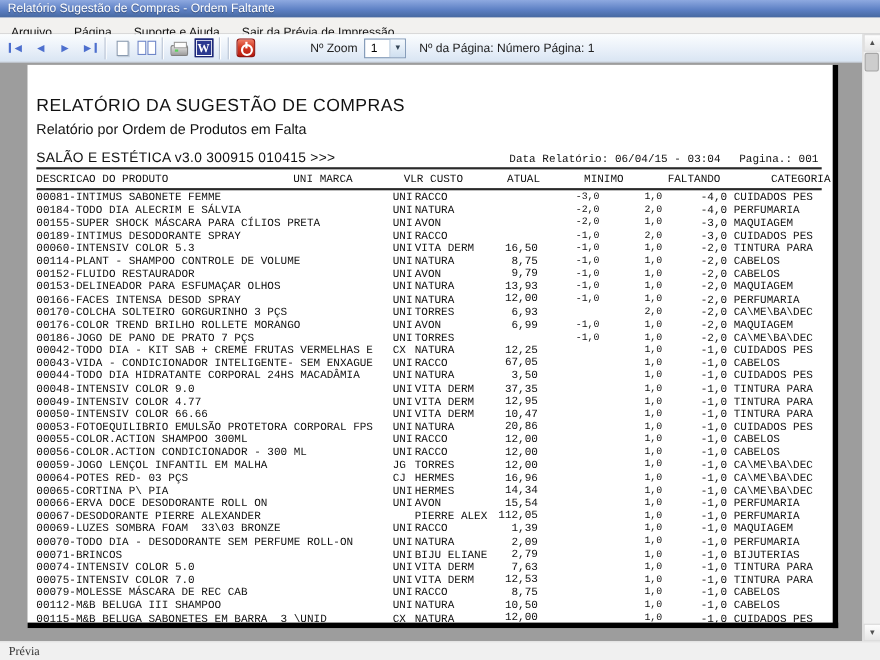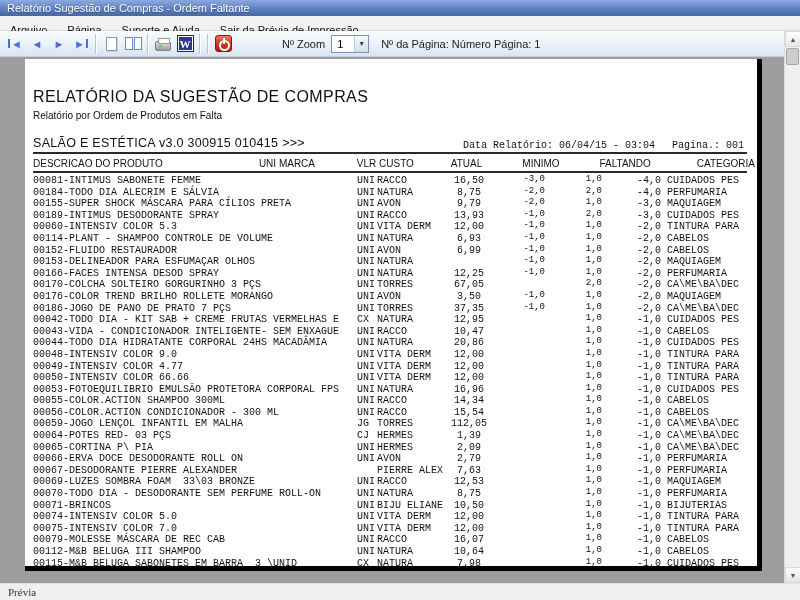--- a/index.html
+++ b/index.html
@@ -46,36 +46,36 @@
   .combo-val{flex:1;padding-left:5px;font-size:11px;color:#000;}
   .combo-btn{width:14px;height:16px;background:linear-gradient(#f4f9fd,#cfdff0);border-left:1px solid #b5c8dd;
     display:flex;align-items:center;justify-content:center;font-size:7px;color:#345;}
   .pageinfo{margin-left:12px;}
 
   
   .docarea{position:absolute;top:57px;left:0;width:784px;height:526px;background:#9d9d9d;overflow:hidden;}
   .page{position:absolute;top:2px;left:25px;width:737px;height:512px;background:#ffffff;
     border-right:5px solid #000;border-bottom:5px solid #000;overflow:hidden;color:#111;}
   .rpt-title{position:absolute;top:29px;left:8px;font-size:16px;font-weight:normal;letter-spacing:.4px;white-space:nowrap;}
-  .rpt-subtitle{position:absolute;top:51px;left:8px;font-size:10px;white-space:nowrap;}
+  .rpt-subtitle{position:absolute;top:51px;left:8px;font-size:13px;white-space:nowrap;}
   .rpt-sys{position:absolute;top:77px;left:8px;font-size:12.5px;letter-spacing:.3px;white-space:nowrap;}
   .rpt-dateline{position:absolute;top:81px;left:438px;width:281px;display:flex;justify-content:space-between;
     font-family:"Liberation Mono",monospace;font-size:10px;white-space:pre;}
   .rule{position:absolute;left:8px;width:714px;height:2px;background:#2a2a2a;}
   .rule1{top:93px;} .rule2{top:112px;}
   .rpt-header{position:absolute;top:99px;left:8px;width:722px;display:flex;
-    font-family:Liberation Sans, sans-serif;font-size:10px;white-space:pre;gap:40px;}
+    font-family:Liberation Mono, monospace;font-size:10px;white-space:pre;gap:40px;}
   .h-desc{width:324px;} .h-unimarca{width:101px;} .h-vlr{width:54px;text-align:right;}
   .h-atual{width:38px;text-align:right;} .h-min{width:53px;text-align:right;}
   .h-falt{width:59px;text-align:right;} .h-cat{padding-left:6px;}
   .rows{position:absolute;top:116px;left:8px;width:722px;}
   .rrow{display:flex;height:11.6px;line-height:11.6px;font-family:"Liberation Mono",monospace;
     font-size:10px;white-space:pre;overflow:visible;}
   .cell{display:block;overflow:visible;}
-  .c-desc{width:324px;} .c-uni{width:20px;} .c-marca{width:72px;} .c-vlr{width:40px;text-align:center;}
+  .c-desc{width:324px;} .c-uni{width:20px;} .c-marca{width:72px;} .c-vlr{width:40px;text-align:right;margin-top:46px;}
   .c-atual{width:56px;text-align:right;} .c-min{width:57px;text-align:right;}
   .c-falt{width:59px;text-align:right;} .c-cat{padding-left:6px;text-align:center;}
   .sm{font-size:9px;position:relative;top:-1px;}
 
   
   .vscroll{position:absolute;top:31px;right:0;width:16px;height:552px;background:#f0f0f0;border-left:1px solid #dcdcdc;}
   .sbtn{width:16px;height:16px;display:flex;align-items:center;justify-content:center;font-size:7px;color:#505050;
     background:linear-gradient(#fdfdfd,#e6e6e6);border:1px solid #d9d9d9;}
   .sbtn.down{position:absolute;bottom:0;}
   .sthumb{position:absolute;top:17px;left:1px;width:13px;height:17px;background:#cdcdcd;border:1px solid #a6a6a6;border-radius:2px;}

